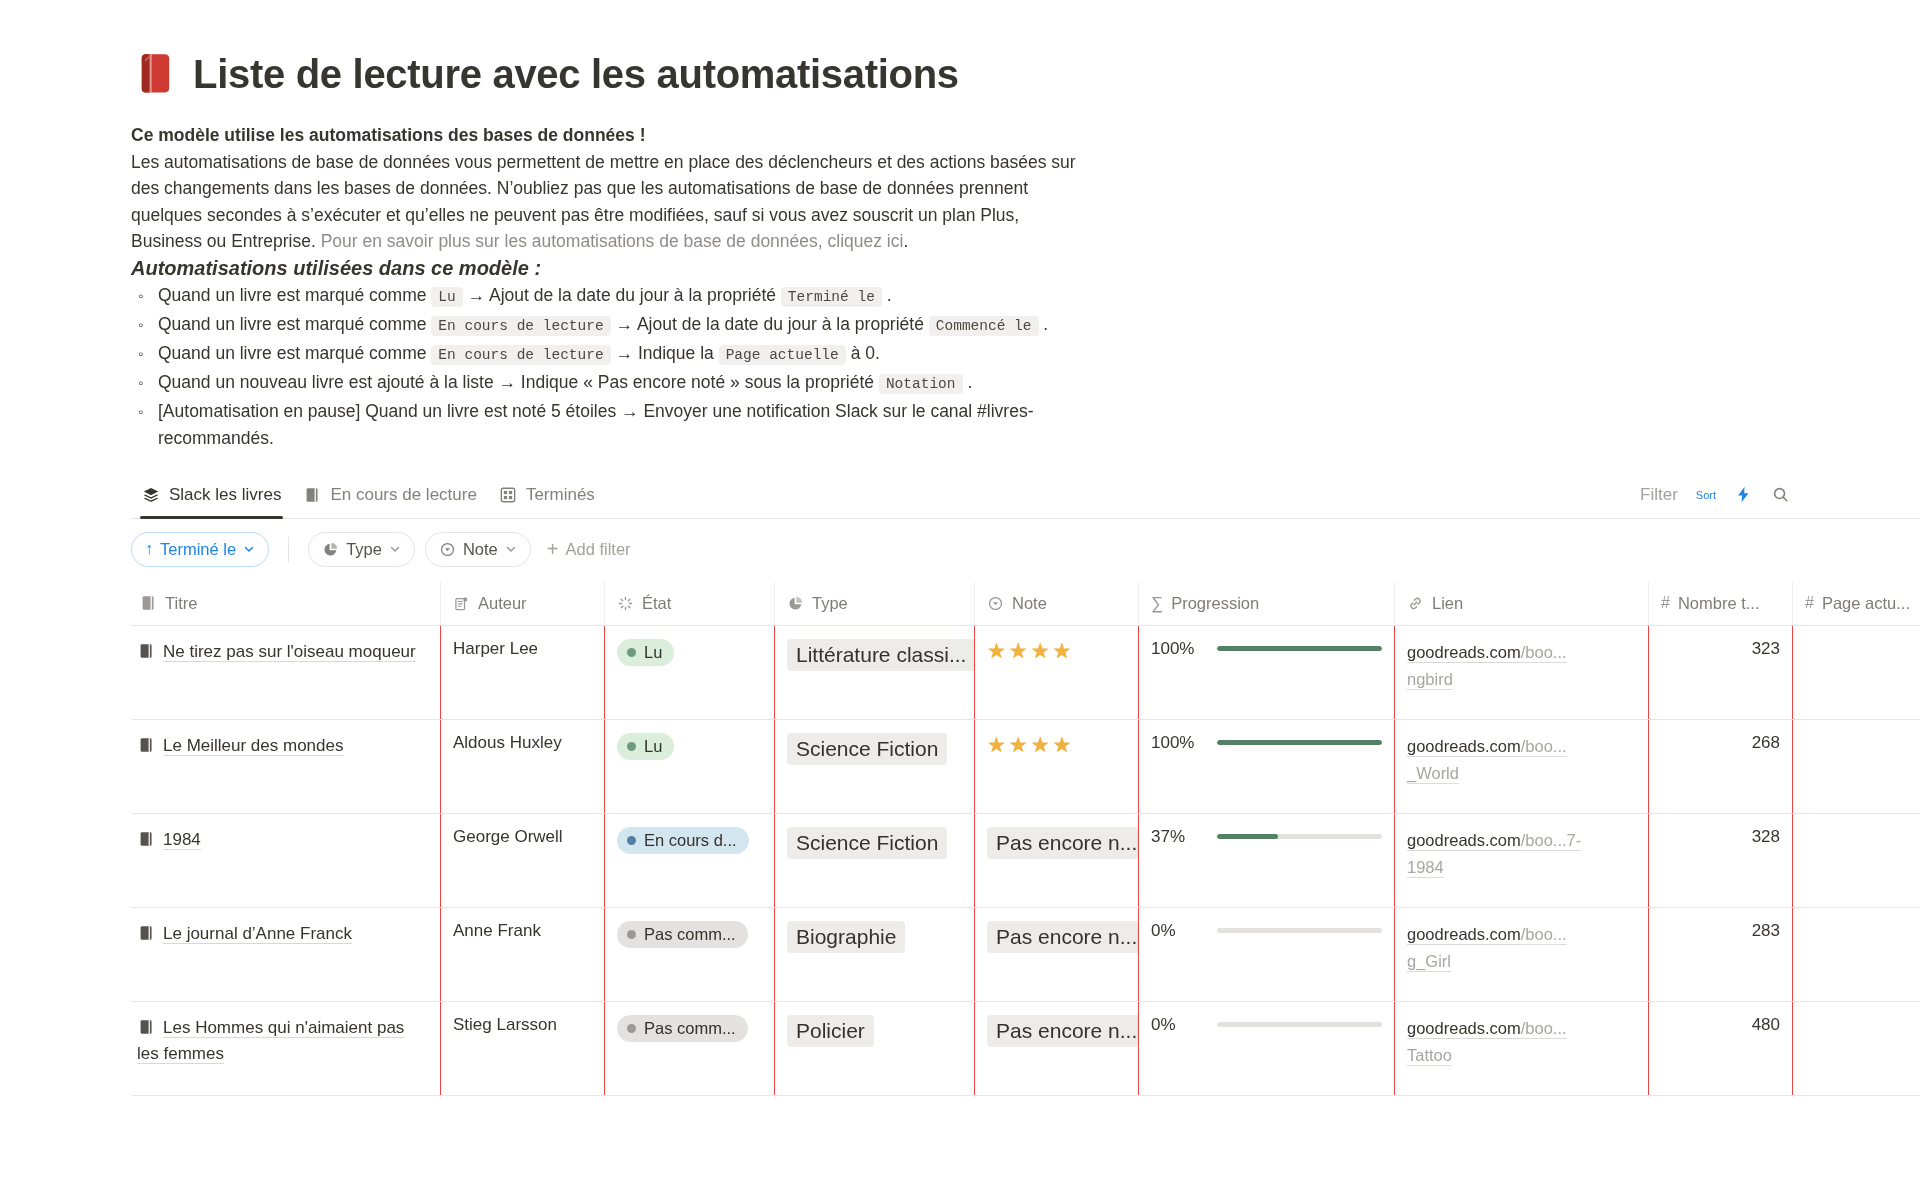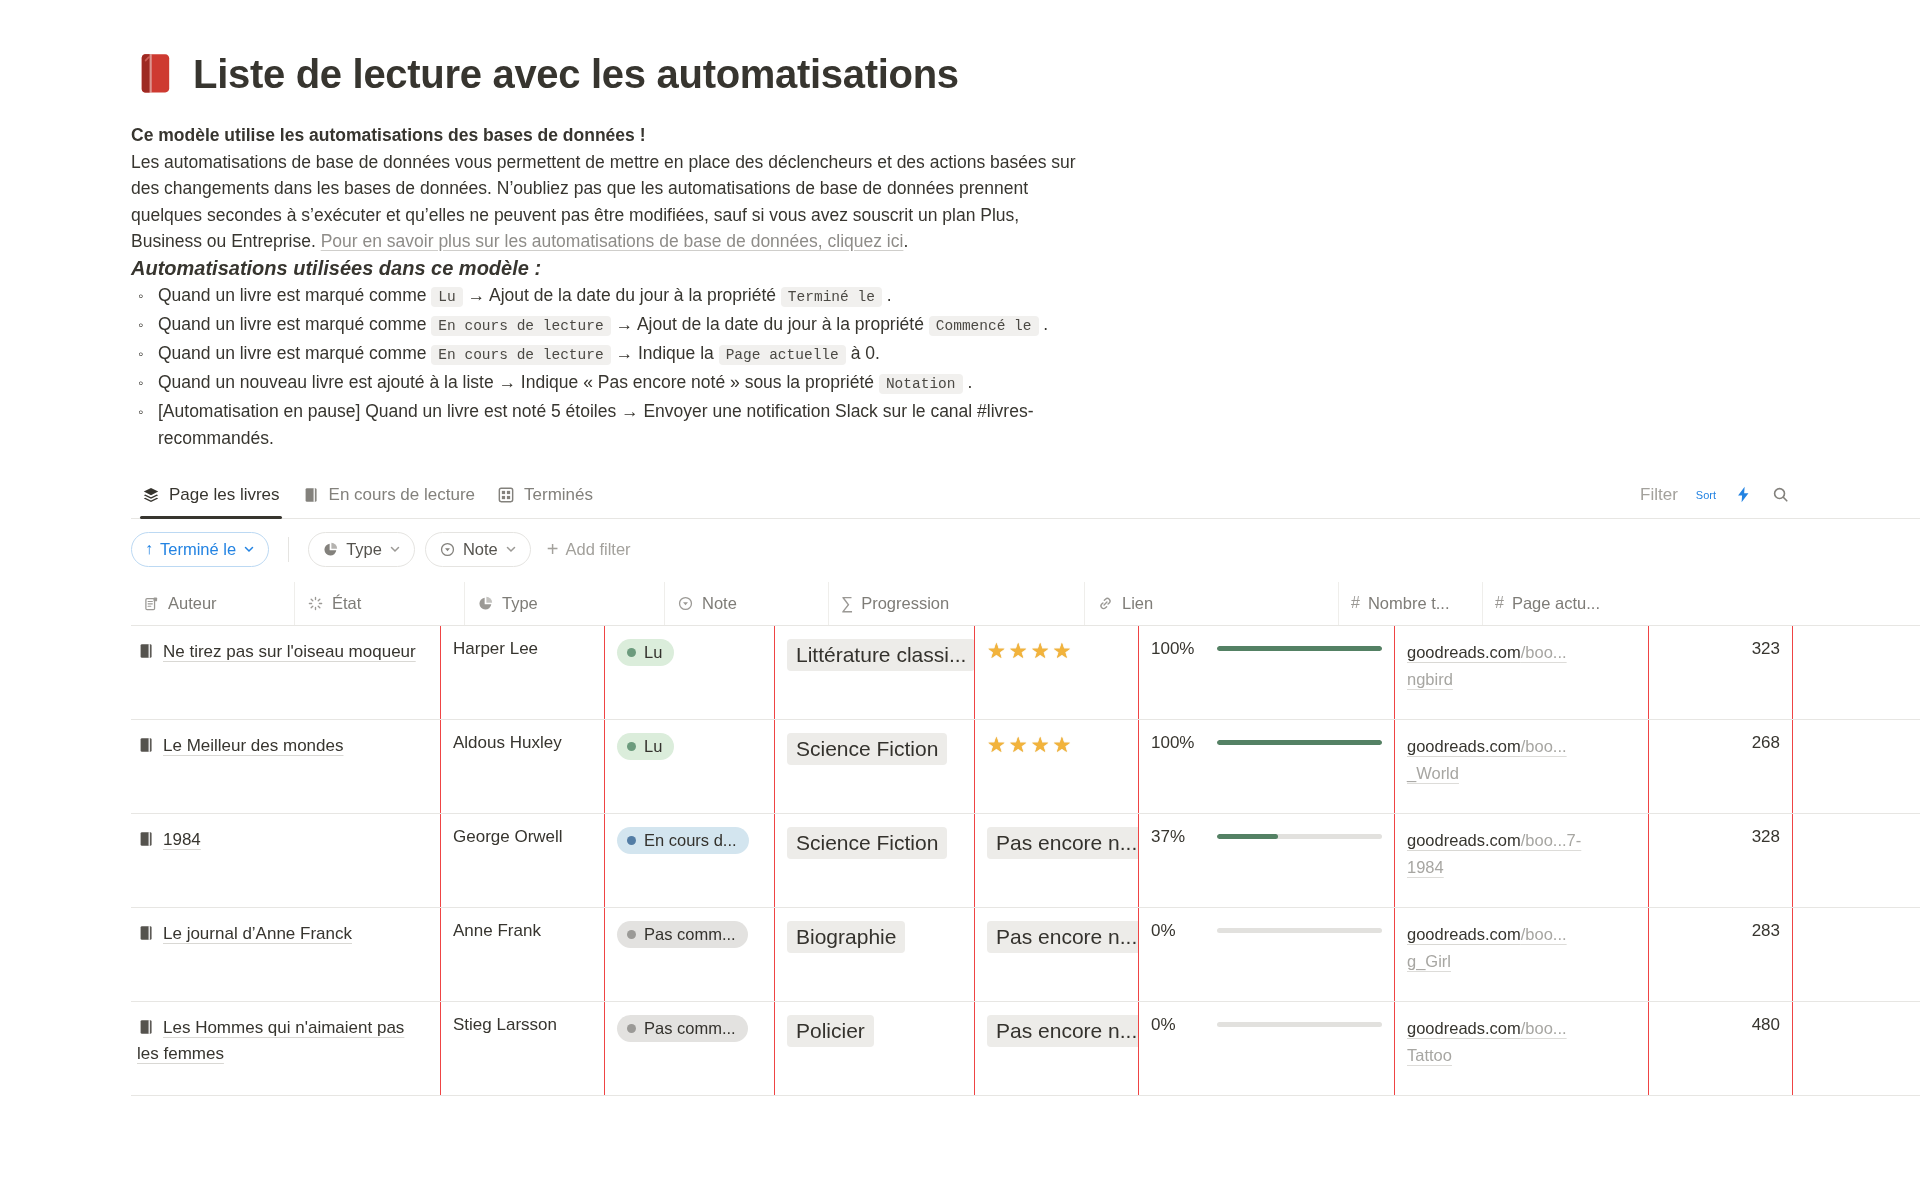--- a/index.html
+++ b/index.html
@@ -11,21 +11,21 @@
   }
   .page { padding:51px 0 0 131px; }
 
   
   .title-row { display:flex; align-items:center; gap:15px; margin:0; font-size:40px; font-weight:700; letter-spacing:-0.3px; }
   .emoji svg { display:block; }
 
   
   .intro { margin-top:24px; width:952px; font-size:17.5px; line-height:26.5px; }
   .intro-bold { font-weight:700; }
-  .muted-link { color:#8E8C88; text-decoration:underline; text-decoration-color:#CFCECB; text-underline-offset:3px; cursor:pointer; }
+  .muted-link { color:#8E8C88; text-decoration-color:#CFCECB; text-underline-offset:3px; cursor:pointer; }
 
   .autom-heading { width:952px; font-size:20px; line-height:27px; font-weight:700;font-style:italic; }
   .autom-list { list-style:none; margin:0; padding:0; width:985px; }
   .autom-list li { position:relative; padding-left:27px; font-size:17.5px; line-height:27px; }
   .autom-list li .marker { position:absolute; left:7px; top:0; color:#37352F; font-size:15px; }
   .code-tag {
     font-family:"Liberation Mono","DejaVu Sans Mono",monospace;
     font-size:14.5px; background:#F1F0EE; color:#4B4944;
     border-radius:4px; padding:2px 7px; white-space:nowrap;
   }
@@ -132,21 +132,21 @@
   <div class="toolbar">
     <div class="tabs" id="tabs">
         <div class="tab active">
           <span class="tab-ic">
             <svg viewBox="0 0 20 20" width="18" height="18">
               <path d="M10 2.2 18 6.2 10 10.2 2 6.2z" fill="currentColor"></path>
               <path d="M3.6 9.4 10 12.6l6.4-3.2 1.6.8-8 4-8-4z" fill="currentColor"></path>
               <path d="M3.6 13 10 16.2 16.4 13l1.6.8-8 4-8-4z" fill="currentColor"></path>
             </svg>
           </span>
-          <span>Page les livres</span>
+          <span>Slack les livres</span>
         </div>
         <div class="tab">
           <span class="tab-ic">
             <svg viewBox="0 0 20 20" width="18" height="18">
               <rect x="4" y="2.4" width="12.2" height="15.2" rx="1.6" fill="currentColor"></rect>
               <rect x="12.8" y="2.4" width="1.7" height="15.2" fill="#fff" opacity="0.85"></rect>
             </svg>
           </span>
           <span>En cours de lecture</span>
         </div>
@@ -220,20 +220,29 @@
       </span>
     </div>
     <div class="add-filter">
       <span class="plus">+</span>
       <span>Add filter</span>
     </div>
   </div>
 
   <div class="table" id="books-table">
       <div class="thead">
+        <div class="th col-titre">
+          <span class="h-ic">
+            <svg viewBox="0 0 20 20" width="18" height="18">
+              <rect x="4" y="2.4" width="12.2" height="15.2" rx="1.6" fill="currentColor"></rect>
+              <rect x="12.8" y="2.4" width="1.7" height="15.2" fill="#fff" opacity="0.85"></rect>
+            </svg>
+          </span>
+          <span>Titre</span>
+        </div>
         <div class="th col-auteur">
           <span class="h-ic">
             <svg viewBox="0 0 20 20" width="17" height="17">
               <rect x="3.4" y="4.2" width="10.2" height="13" rx="1.4" fill="none" stroke="currentColor" stroke-width="1.5"></rect>
               <path d="M6 7.6h5M6 10.4h5M6 13.2h3.2" stroke="currentColor" stroke-width="1.3" stroke-linecap="round"></path>
               <rect x="12.4" y="2.8" width="4.2" height="4.6" rx="1" fill="currentColor"></rect>
             </svg>
           </span>
           <span>Auteur</span>
         </div>

